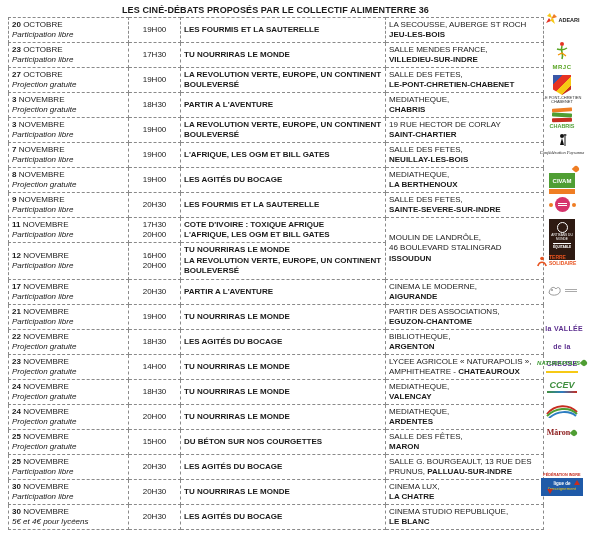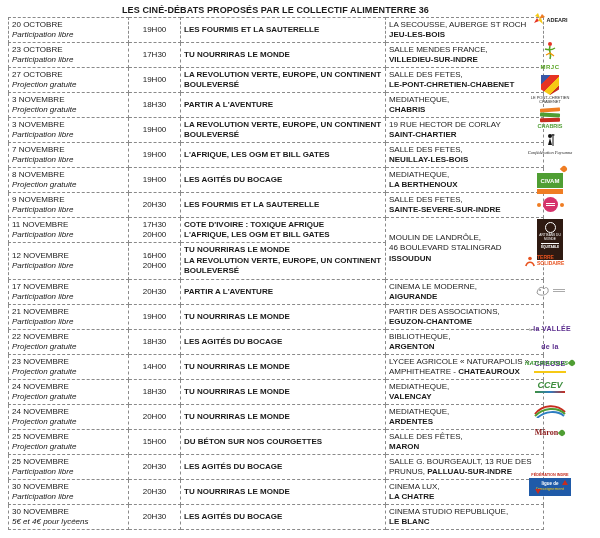--- a/index.html
+++ b/index.html
@@ -9,27 +9,27 @@
          font-size:9px;font-weight:bold;letter-spacing:.1px;}
   table.sched{position:absolute;top:17px;left:8px;width:535px;border-collapse:collapse;
               table-layout:fixed;font-size:8px;line-height:1.3;}
   table.sched td{border:1px dashed #8a8a8a;padding:1px 3px;vertical-align:middle;overflow:hidden;}
   table.sched tr{height:25px;}
   table.sched tr.tall{height:37px;margin-top:24px;}
   .c-date{width:118px;}
   .c-time{width:50px;text-align:center;}
   .c-film{width:203px;font-weight:bold;}
   .c-loc{width:152px;}
-  .dline .day{font-weight:normal;text-align:right;}
+  .dline .day{font-weight:bold;text-align:right;}
   .note{font-style:italic;text-align:left;padding-right:2px;}
   .c-loc div b{font-weight:bold;}
   .c-loc div{white-space:nowrap;}
 
   
-  .logo{position:absolute;left:525px;width:50px;display:flex;flex-direction:column;
+  .logo{position:absolute;left:537px;width:50px;display:flex;flex-direction:column;
         align-items:center;gap:1px;text-align:center;}
   .lg-cap{font-size:4px;line-height:1.1;color:#333;}
   .adeari-row{display:flex;align-items:center;gap:1px;}
   .adeari-txt{font-size:5.5px;font-weight:bold;color:#222;}
   .mrjc-txt{font-size:6px;font-weight:bold;color:#5aa524;letter-spacing:.5px;}
   .crest{width:18px;height:20px;background:
          linear-gradient(135deg,#3a57a7 24%,#e63323 24% 50%,#f6c915 50% 76%,#c62d1f 76%);
          clip-path:polygon(0 0,100% 0,100% 72%,50% 100%,0 72%);}
   .books{display:flex;flex-direction:column;gap:1px;align-items:center;}
   .book{width:20px;height:4px;border-radius:1px;}

